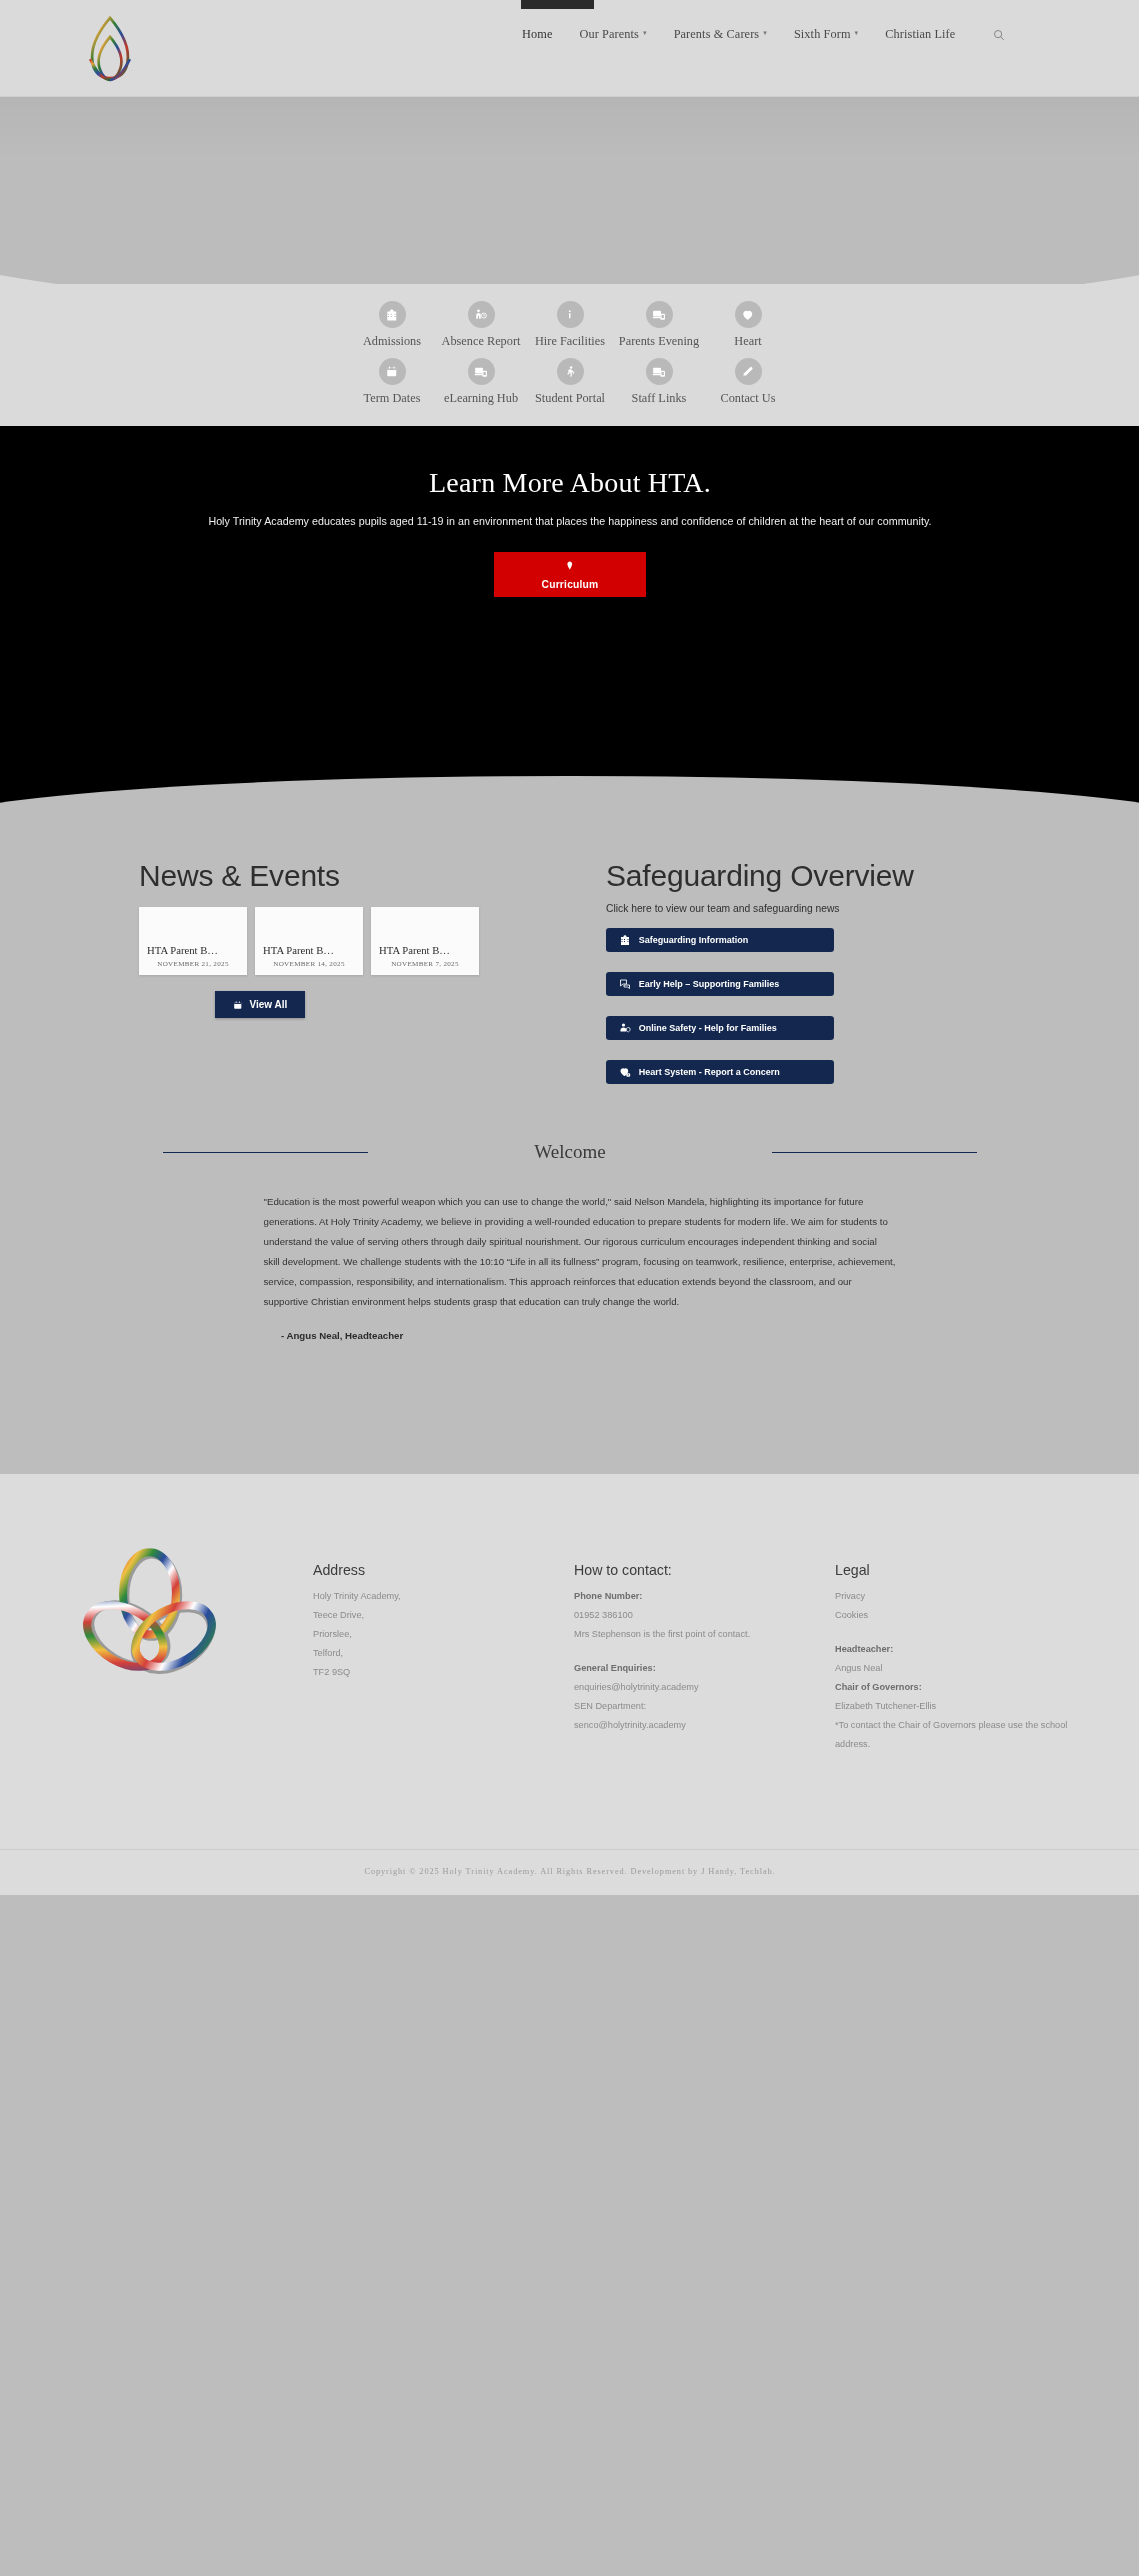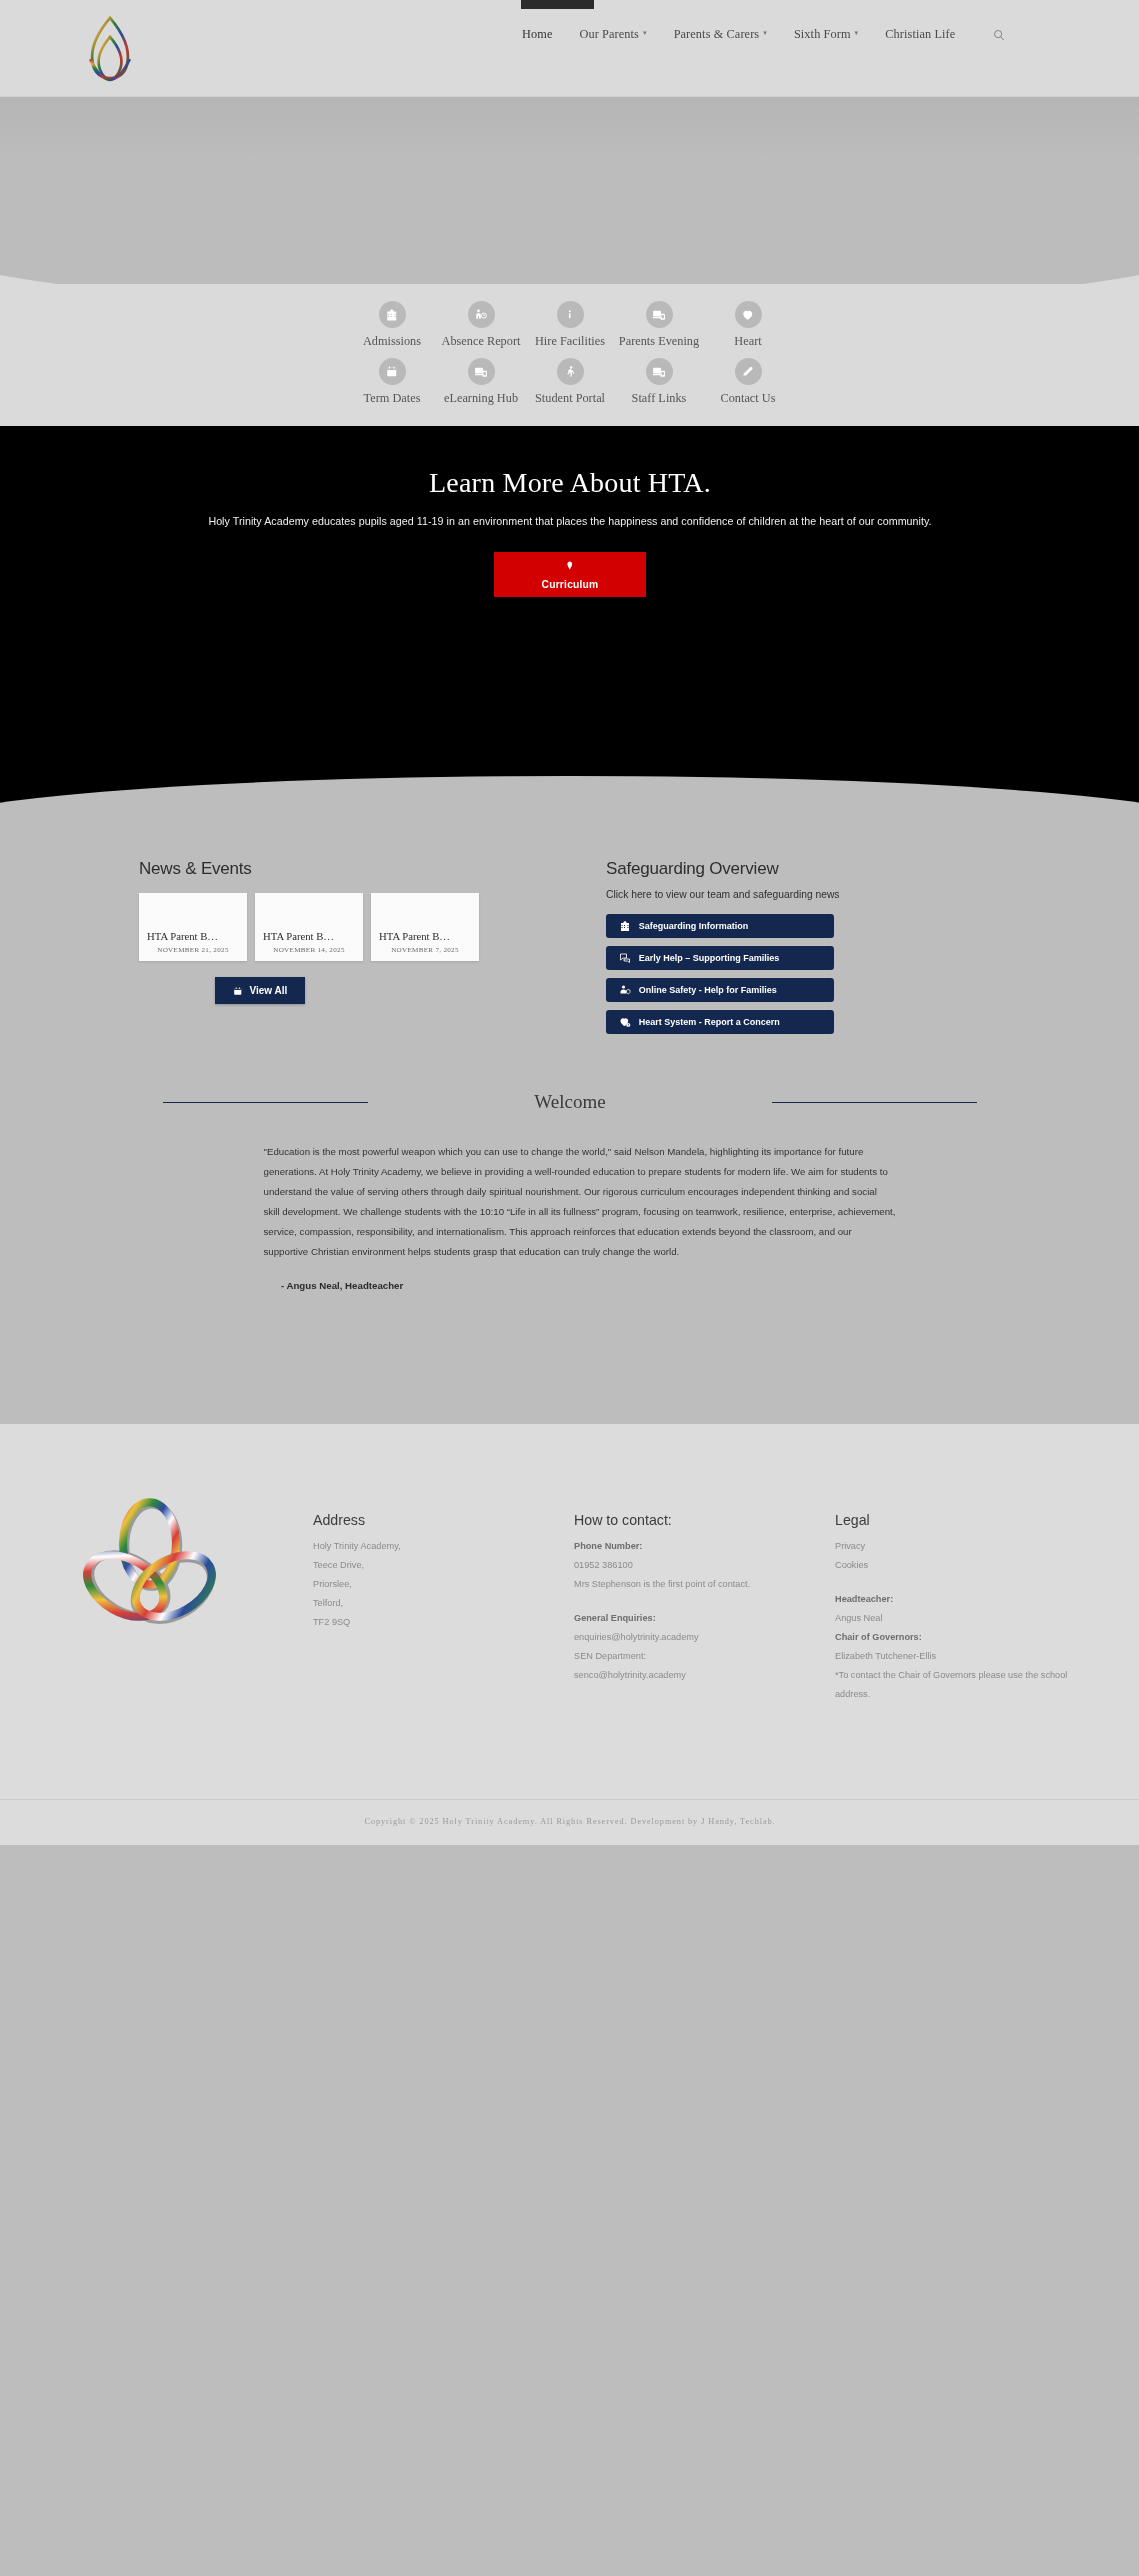--- a/index.html
+++ b/index.html
@@ -174,21 +174,21 @@
     display: flex;
     gap: 0;
     padding-left: 36px;
   }
   .col-news { width: 427px; }
   .col-safe { width: 427px; padding-left: 40px; }
 
   .sec-title {
     font-family: "Liberation Sans", sans-serif;
     font-weight: 400;
-    font-size: 17px;
+    font-size: 30px;
     color: #2e2e2e;
     letter-spacing: -0.2px;
   }
   .news-cards {
     margin-top: 14.2px;
     display: flex;
     gap: 8px;
   }
   .news-card {
     width: 108px;
@@ -230,21 +230,21 @@
     box-shadow: 0 0.8px 2.4px rgba(0,0,0,.25);
   }
   .btn-navy-wide svg { width: 9.5px; height: 10.3px; fill: #fff; }
 
   .safe-sub {
     font-family: "Liberation Sans", sans-serif;
     font-size: 10.3px;
     color: #2f2f2f;
     margin-top: 10.3px;
   }
-  .safe-btns { margin-top: 14.2px; display: flex; flex-direction: column; gap: 8px; }
+  .safe-btns { margin-top: 14.2px; display: flex; flex-direction: column; gap: 20px; }
   .safe-btn {
     width: 228px; height: 24px;
     background: #14284f;
     border-radius: 3.2px;
     display: flex; align-items: center;
     gap: 8px;
     padding-left: 12.7px;
     color: #fff;
     font-family: "Liberation Sans", sans-serif;
     font-weight: bold;

